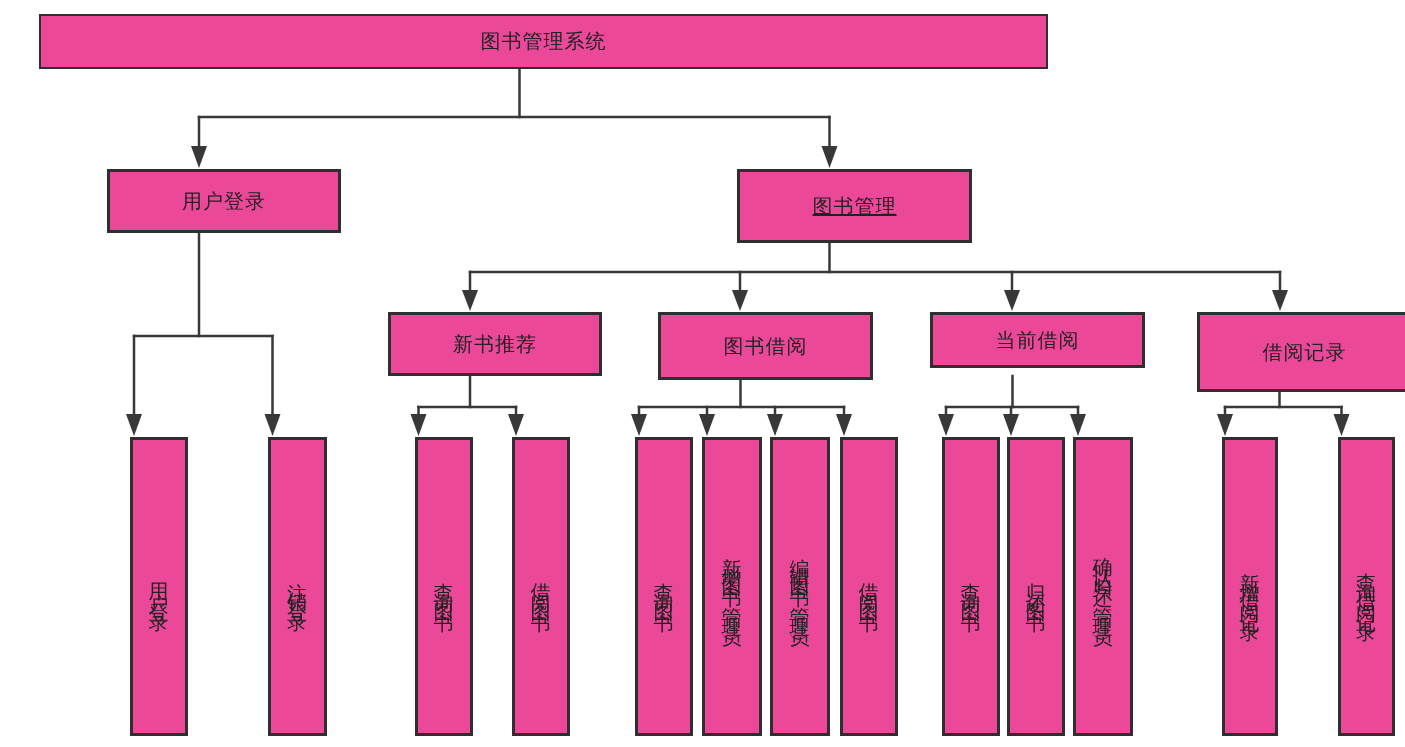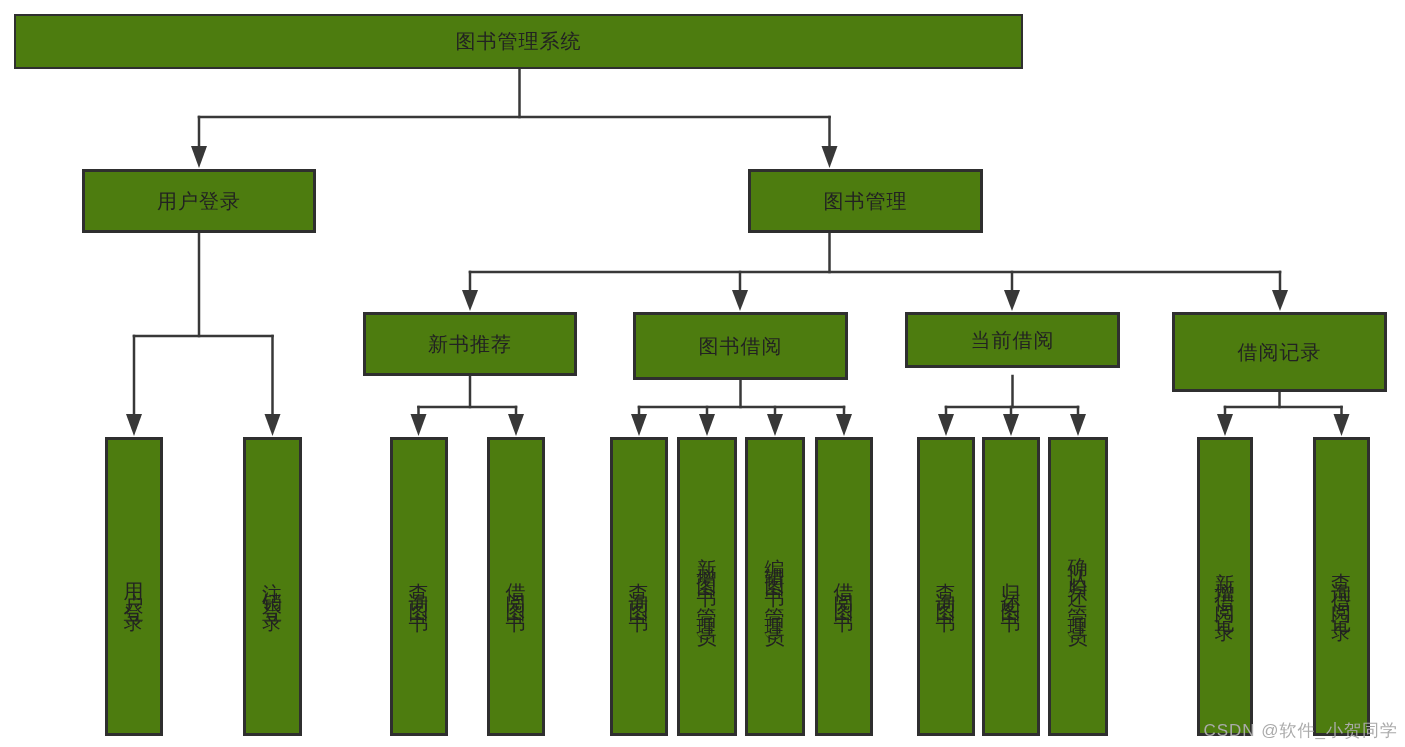--- a/index.html
+++ b/index.html
@@ -15,40 +15,41 @@
     width:1405px;height:747px;
     background:var(--bg);
     overflow:hidden;
     font-family:"Liberation Sans","DejaVu Sans",sans-serif;
     color:var(--text);
   }
   #connectors{position:absolute;left:0;top:0;width:1405px;height:747px;}
   .node{
     position:absolute;
     box-sizing:border-box;
-    background:#4d7c0f;
+    background:#ec4899;
     border:3px solid var(--border);
     display:flex;align-items:center;justify-content:center;
     font-size:20px;
     letter-spacing:1px;
     white-space:nowrap;
+    margin-left:25px;
   }
   .node.root{border-width:2px;}
   .node .hlabel{display:block;}
   .node.leaf .vlabel{
     writing-mode:vertical-rl;
     text-orientation:mixed;
     letter-spacing:10px;
     line-height:1;
     font-size:20px;
   }
   
   .root        {left:14px;  top:14px;  width:1009px; height:55px;}
   .user-login  {left:82px;  top:169px; width:234px;  height:64px;}
-  .book-mgmt   {left:748px; top:169px; width:235px;  height:64px;}
+  .book-mgmt   {left:712px; top:169px; width:235px;  height:74px;text-decoration:underline;}
   .new-book    {left:363px; top:312px; width:214px;  height:64px;align-items:center;}
   .book-borrow {left:633px; top:312px; width:215px;  height:68px;}
   .cur-borrow  {left:905px; top:312px; width:215px;  height:56px;}
   .records     {left:1172px;top:312px; width:215px;  height:80px;}
   
   .leaf{top:437px;height:299px;}
   .lf-ul-login   {left:105px; width:58px;}
   .lf-ul-logout  {left:243px; width:59px;}
   .lf-nb-query   {left:390px; width:58px;}
   .lf-nb-borrow  {left:487px; width:58px;}
@@ -206,15 +207,14 @@
     <span class="vlabel">确认归还（管理员）</span>
   </div>
 
   <div class="node leaf lf-br-add">
     <span class="vlabel">新增借阅记录</span>
   </div>
   <div class="node leaf lf-br-query">
     <span class="vlabel">查询借阅记录</span>
   </div>
 
-  <div id="watermark">CSDN @软件_小贺同学</div>
 
 </div>
 
 </body></html>

